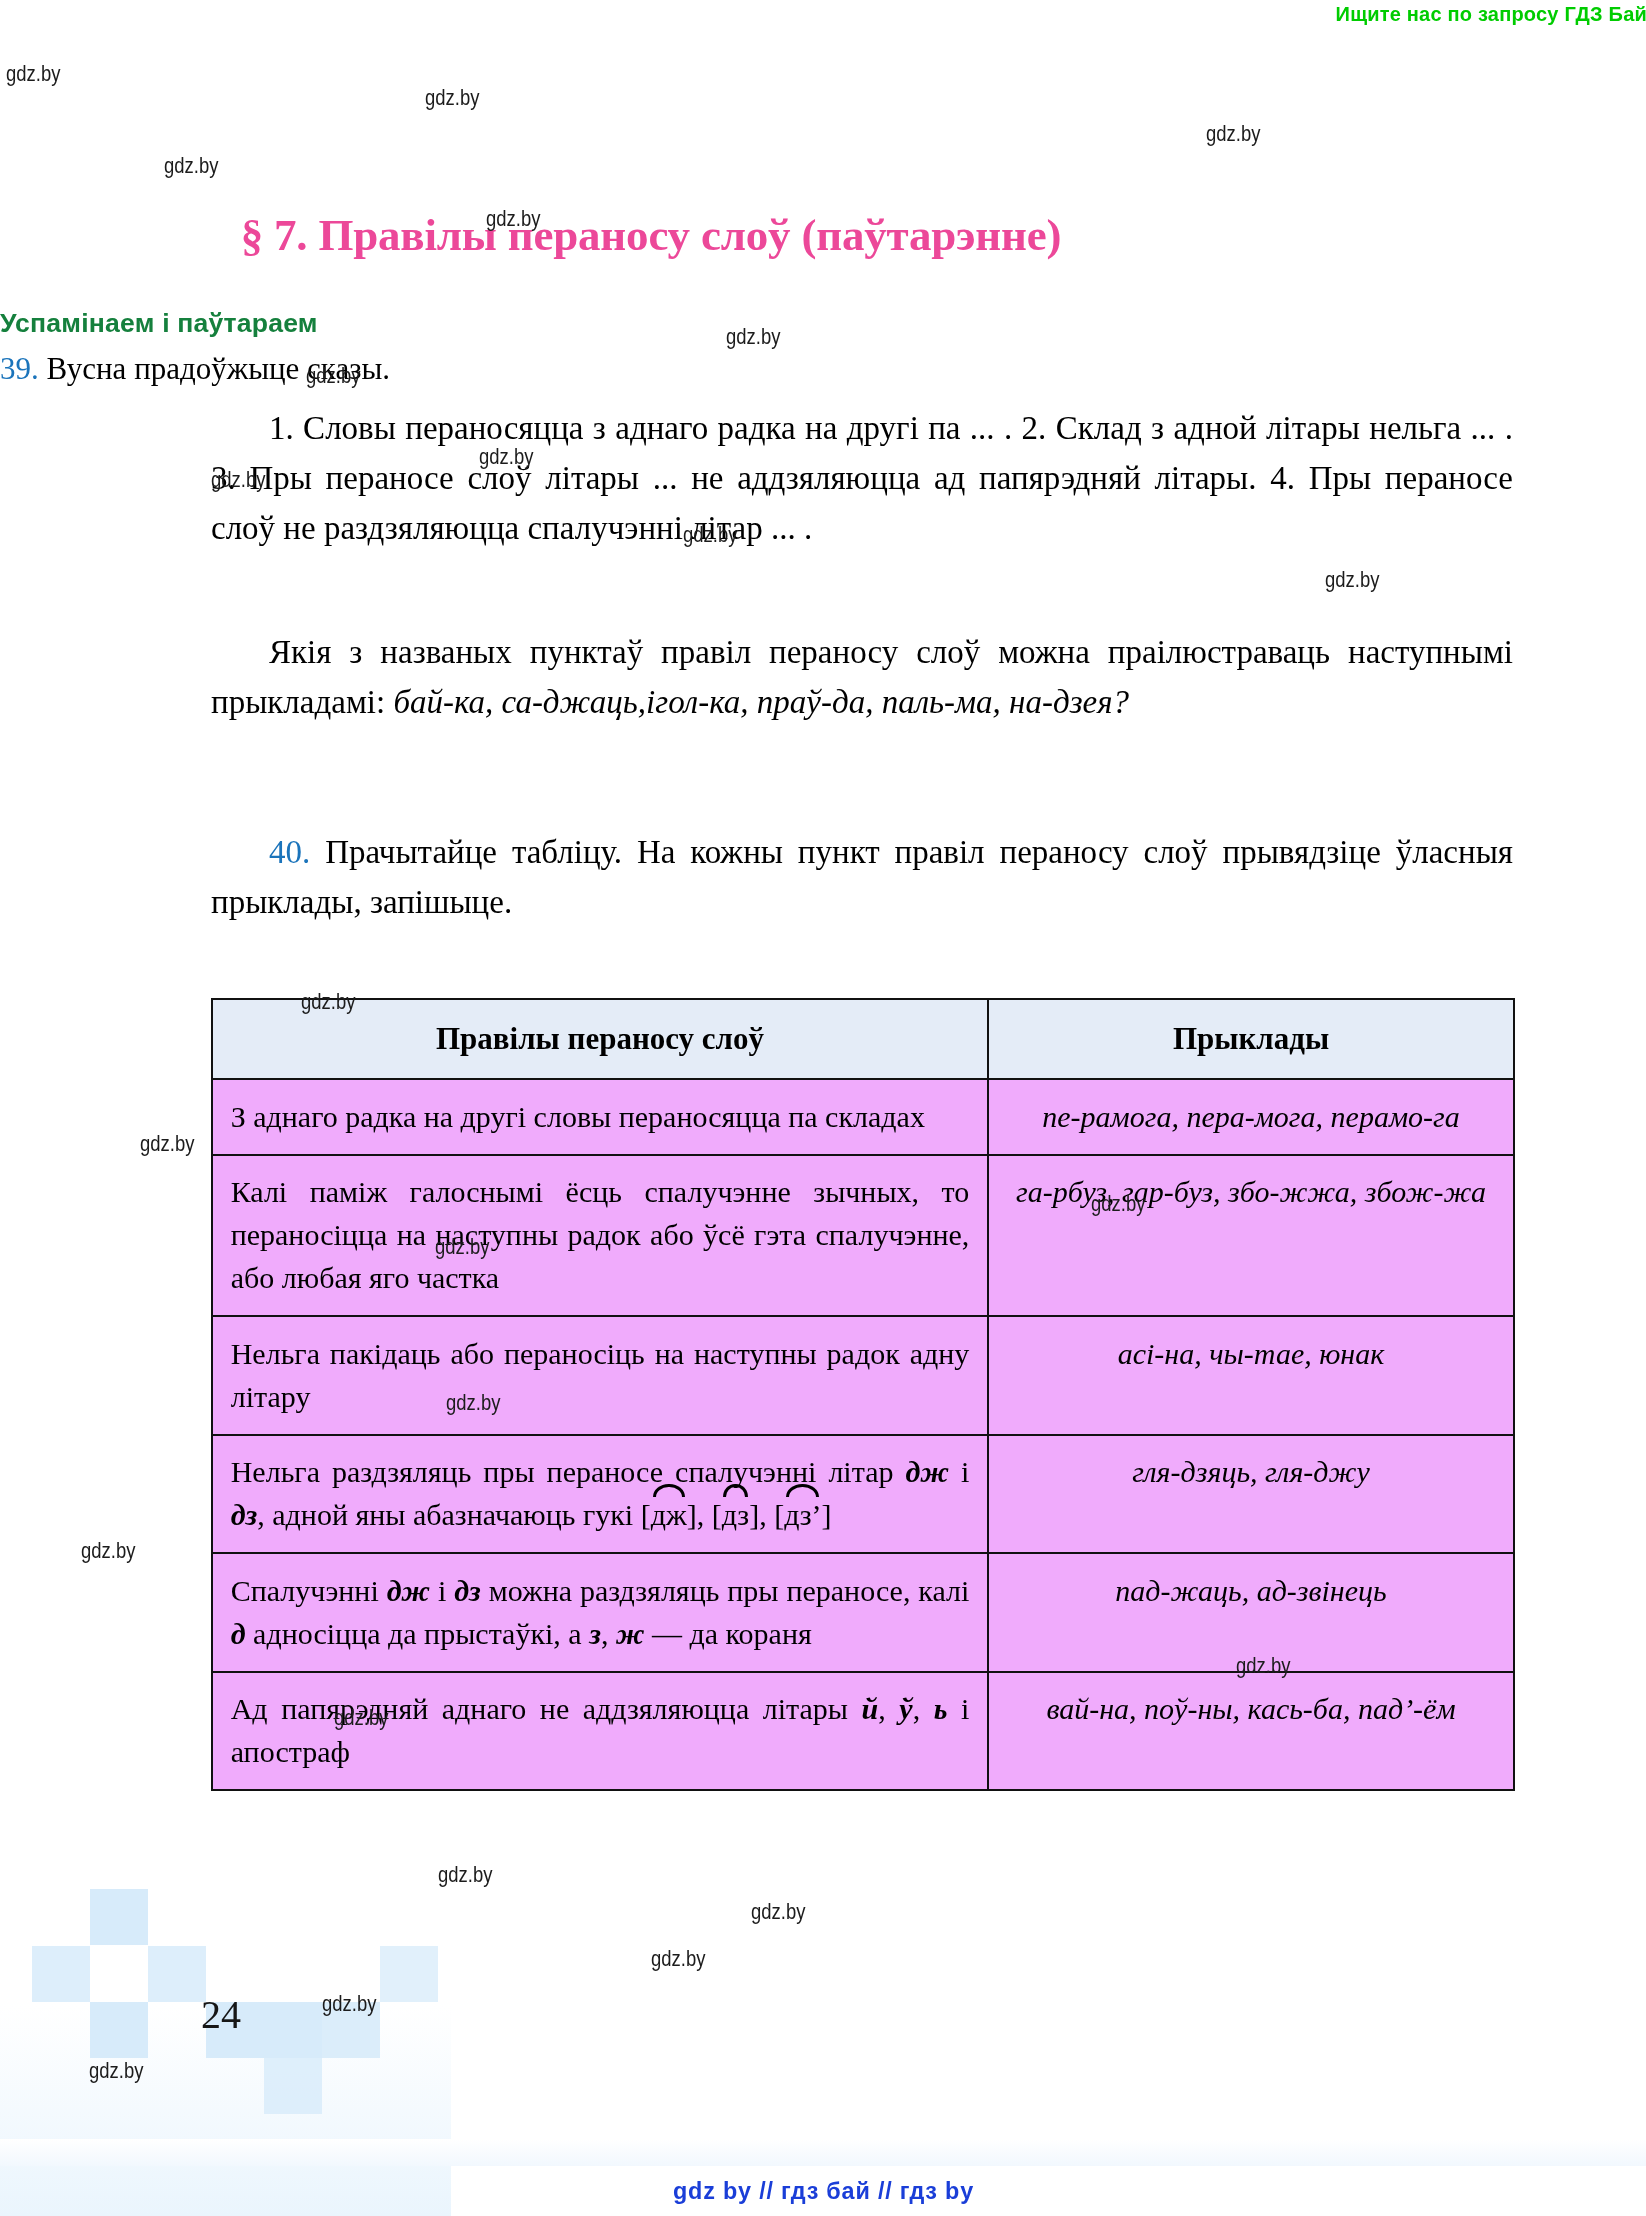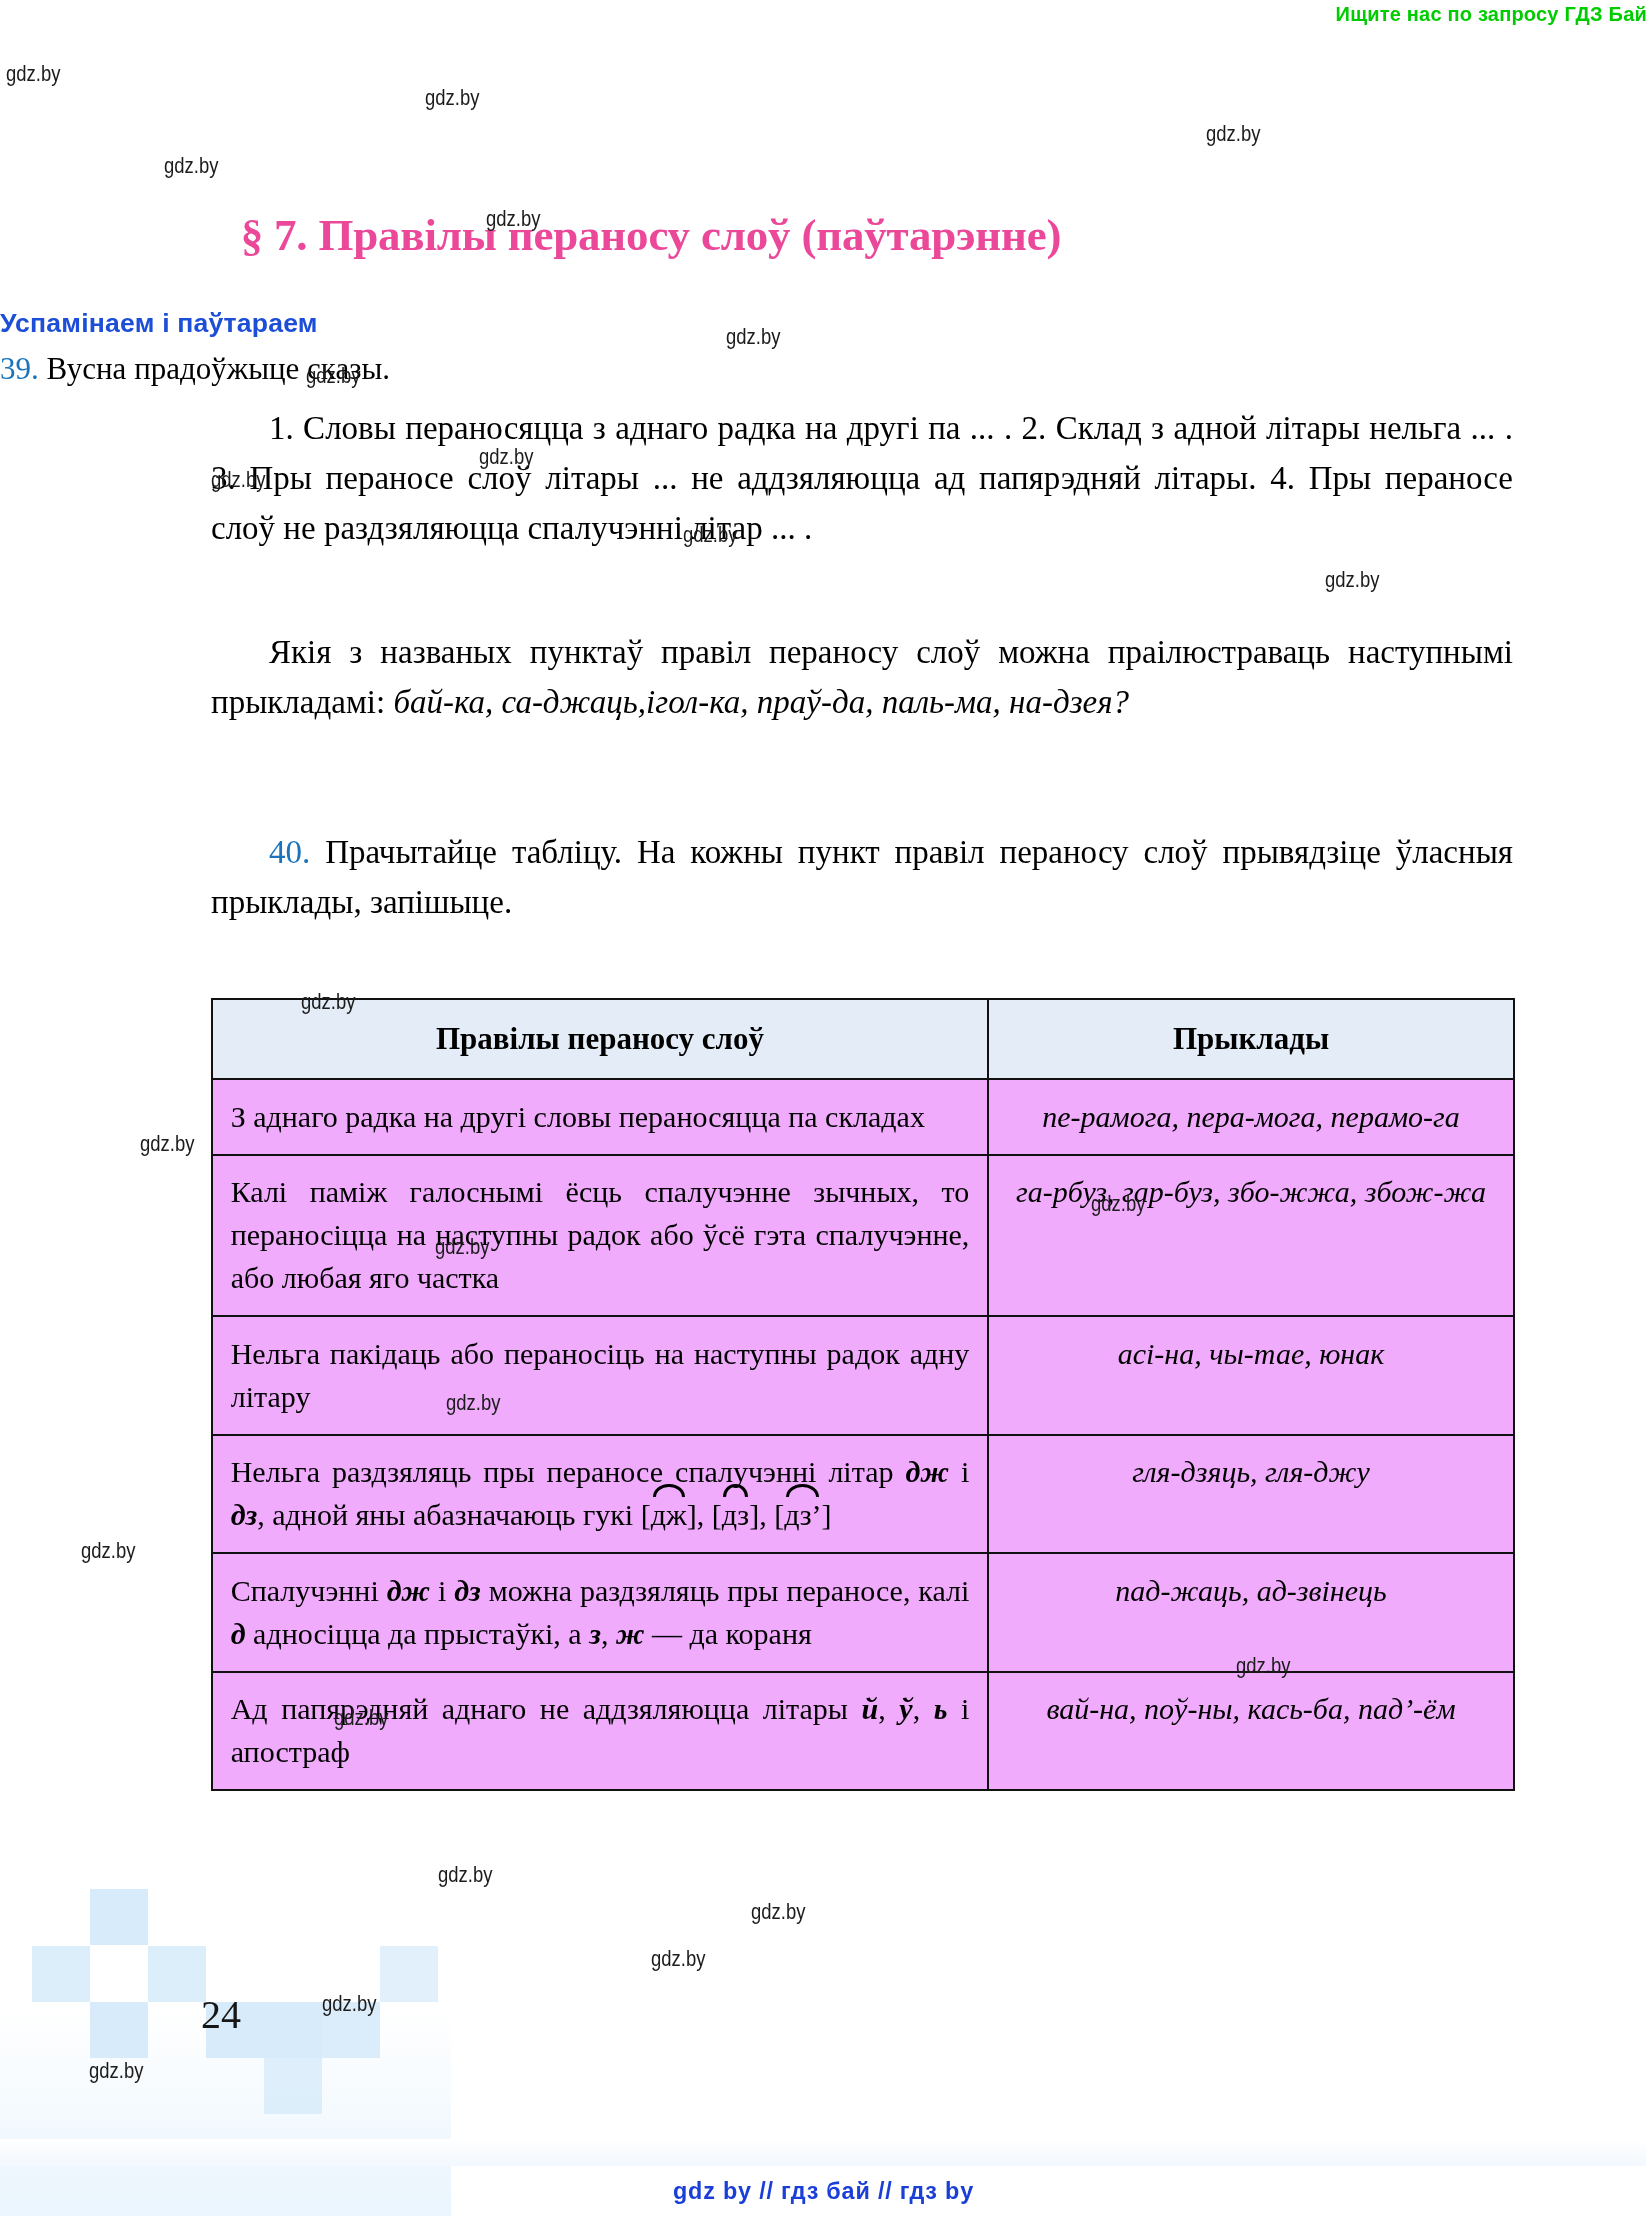--- a/index.html
+++ b/index.html
@@ -102,21 +102,21 @@
     letter-spacing: -0.2px;
   }
 
   .rubric {
     position: absolute;
     top: 308px;
     left: 0;
     font-family: "Liberation Sans", sans-serif;
     font-size: 26.6px;
     font-weight: bold;
-    color: #1d4ed8;
+    color: #15803d;
     letter-spacing: 0.2px;
   }
 
   .ex-line {
     position: absolute;
     font-size: 31px;
     line-height: 1.0;
   }
   .ex-num {
     color: #1b74bb;

